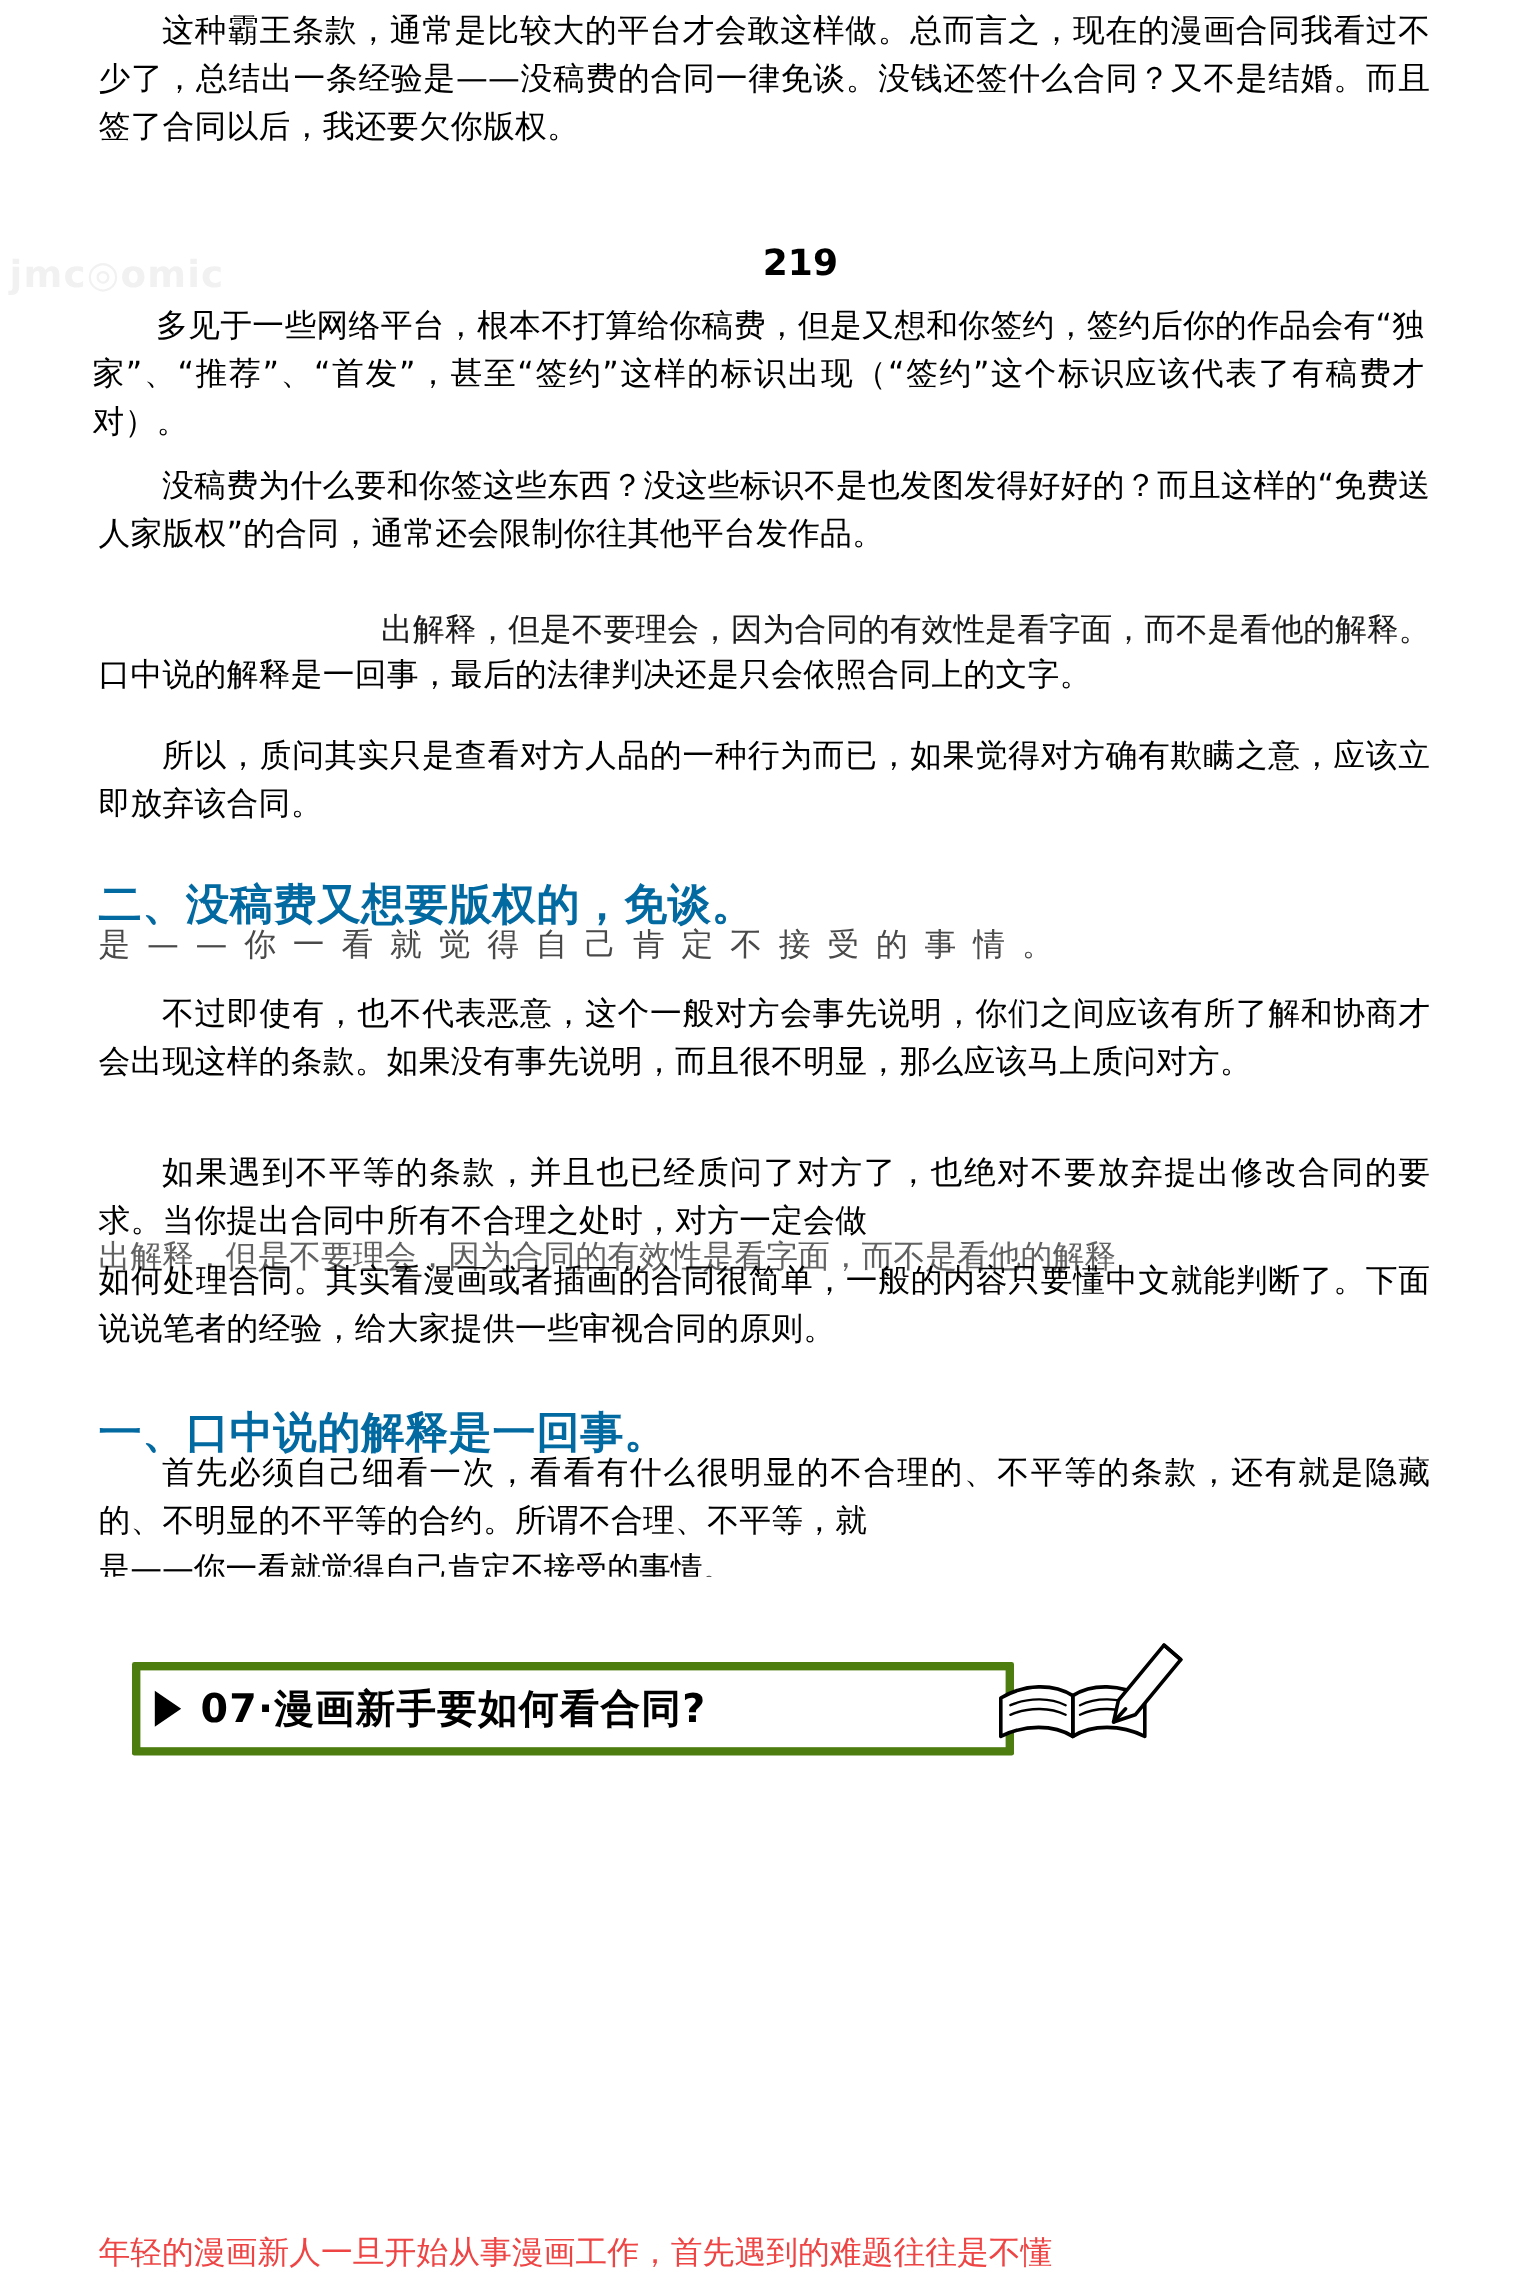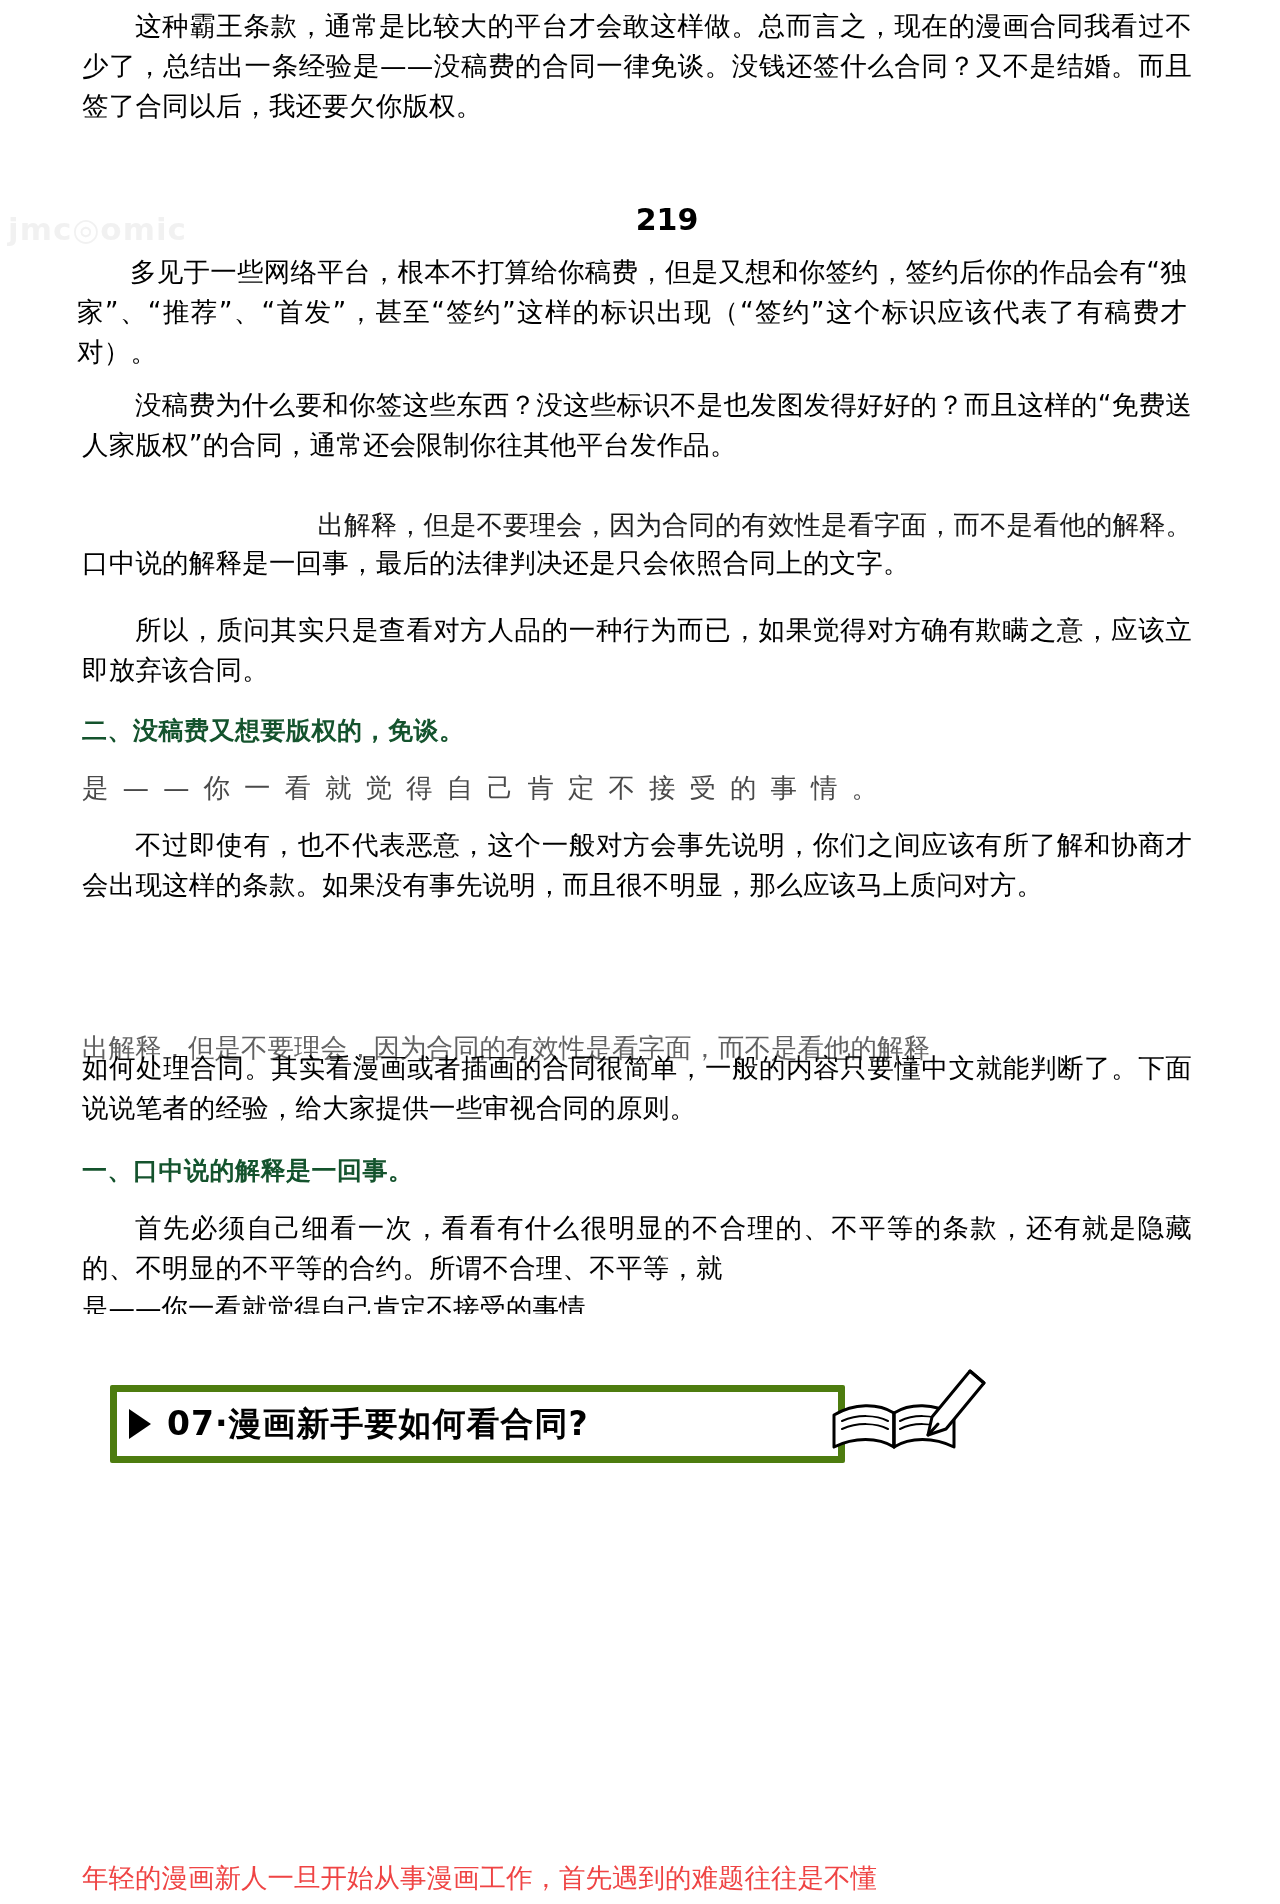--- a/index.html
+++ b/index.html
@@ -53,25 +53,26 @@
     letter-spacing: 0.2px;
     text-align: justify;
     white-space: pre-wrap;
   }
   .tblock.indent {
     text-indent: 2em;
   }
   .heading {
     position: absolute;
     font-family: "DejaVu Sans", "Liberation Sans", sans-serif;
-    font-size: 25px;
+    font-size: 36px;
     font-weight: bold;
     line-height: 38px;
-    color: #14532d;
+    color: #0369a1;
     letter-spacing: 0.5px;
+    margin-top: 24px;
   }
   .pagenum {
     position: absolute;
     font-family: "DejaVu Sans", "Liberation Sans", sans-serif;
     font-size: 30px;
     font-weight: bold;
     color: #000000;
     text-align: center;
     width: 100%;
     left: 17px;
@@ -171,20 +172,21 @@
   <div class="tblock indent" style="left:82px; top:610px; width:1110px;">所以，质问其实只是查看对方人品的一种行为而已，如果觉得对方确有欺瞒之意，应该立即放弃该合同。</div>
 
   <div class="tblock" style="left:82px; top:543px; width:1110px;">口中说的解释是一回事，最后的法律判决还是只会依照合同上的文字。</div>
 
   <div class="heading" style="left:82px; top:712px; width:1110px;">二、没稿费又想要版权的，免谈。</div>
 
   <div class="clipline" style="left:82px; top:768px; width:1110px; color:#2a2a2a; letter-spacing:14px; opacity:0.85;">是——你一看就觉得自己肯定不接受的事情。</div>
 
   <div class="tblock indent" style="left:82px; top:825px; width:1110px;">不过即使有，也不代表恶意，这个一般对方会事先说明，你们之间应该有所了解和协商才会出现这样的条款。如果没有事先说明，而且很不明显，那么应该马上质问对方。</div>
 
+  <div class="tblock indent" style="left:82px; top:958px; width:1110px;">如果遇到不平等的条款，并且也已经质问了对方了，也绝对不要放弃提出修改合同的要求。当你提出合同中所有不合理之处时，对方一定会做</div>
 
   <div class="clipline" style="left:82px; top:1028px; width:1110px; color:#3a3a3a; opacity:0.8;">出解释，但是不要理会，因为合同的有效性是看字面，而不是看他的解释</div>
 
   <div class="tblock" style="left:82px; top:1048px; width:1110px;">如何处理合同。其实看漫画或者插画的合同很简单，一般的内容只要懂中文就能判断了。下面说说笔者的经验，给大家提供一些审视合同的原则。</div>
 
   <div class="heading" style="left:82px; top:1152px; width:1110px;">一、口中说的解释是一回事。</div>
 
   <div class="tblock indent" style="left:82px; top:1208px; width:1110px;">首先必须自己细看一次，看看有什么很明显的不合理的、不平等的条款，还有就是隐藏的、不明显的不平等的合约。所谓不合理、不平等，就</div>
 
   <div class="clipline" style="left:82px; top:1288px; width:1110px; height:26px;">是——你一看就觉得自己肯定不接受的事情。</div>

